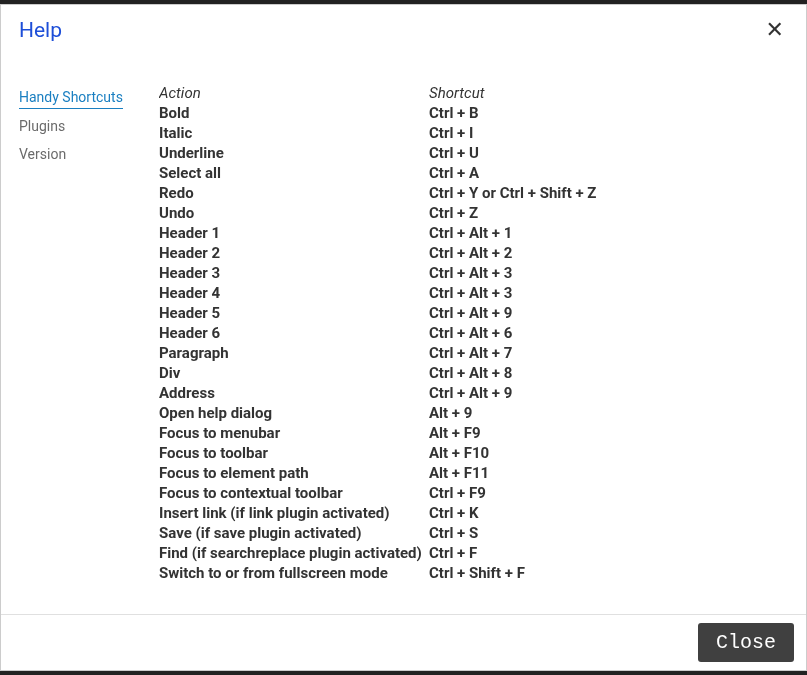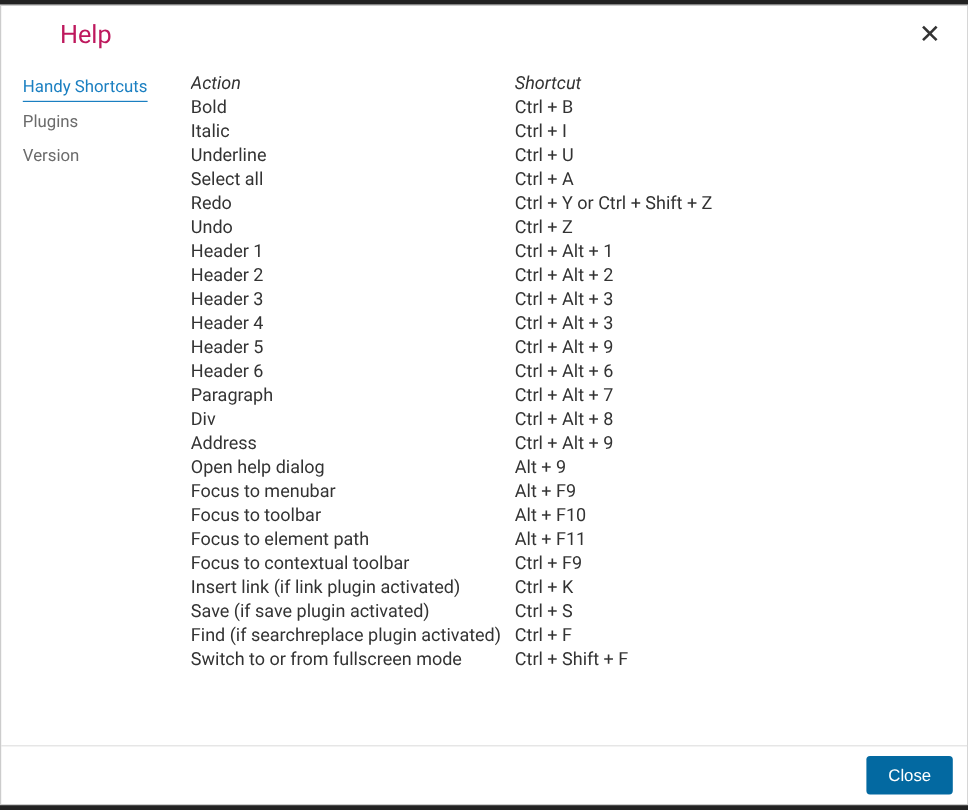--- a/index.html
+++ b/index.html
@@ -25,38 +25,38 @@
     }
     .header {
       display: flex;
       align-items: center;
       justify-content: space-between;
       padding: 12px 18px 10px 18px;
     }
     .title {
       font-size: 21px;
       font-weight: 400;
-      color: #be185d;
-      margin-left: 31px;
+      color: #1d4ed8;
     }
     .close-btn {
       font-size: 22px;
       cursor: pointer;
       color: #333;
       line-height: 1;
       padding: 2px 4px;
       background: none;
       border: none;
       font-family: inherit;
     }
     .body {
       flex: 1;
       display: flex;
       padding: 6px 18px 0 18px;
       overflow: hidden;
+      margin-top: 24px;
     }
     .sidebar {
       width: 140px;
       flex-shrink: 0;
     }
     .tab {
       display: block;
       font-size: 14px;
       color: #6b6b6b;
       padding: 6px 0;
@@ -84,39 +84,40 @@
     .shortcuts-table th {
       font-weight: 400;
       text-align: left;
       padding: 1px 2px 1px 0;
       vertical-align: top;
       font-style: italic;
     }
     .shortcuts-table td {
       padding: 1px 6px 1px 0;
       vertical-align: top;
+      font-weight: bold;
     }
     .col-action {
       width: 270px;
     }
     .footer {
       border-top: 1px solid #e0e0e0;
       padding: 8px 12px;
       display: flex;
       justify-content: flex-end;
     }
     .close-primary {
-      background: #0369a1;
+      background: #404040;
       color: #fff;
       border: none;
       padding: 8px 18px;
-      font-size: 14px;
+      font-size: 20px;
       border-radius: 3px;
       cursor: pointer;
-      font-family: Liberation Sans, sans-serif;
+      font-family: Liberation Mono, monospace;
     }
     .bottom-line {
       height: 4px;
       background: #222;
     }
   </style>
 </head>
 <body>
 
 <div class="top-line"></div>

